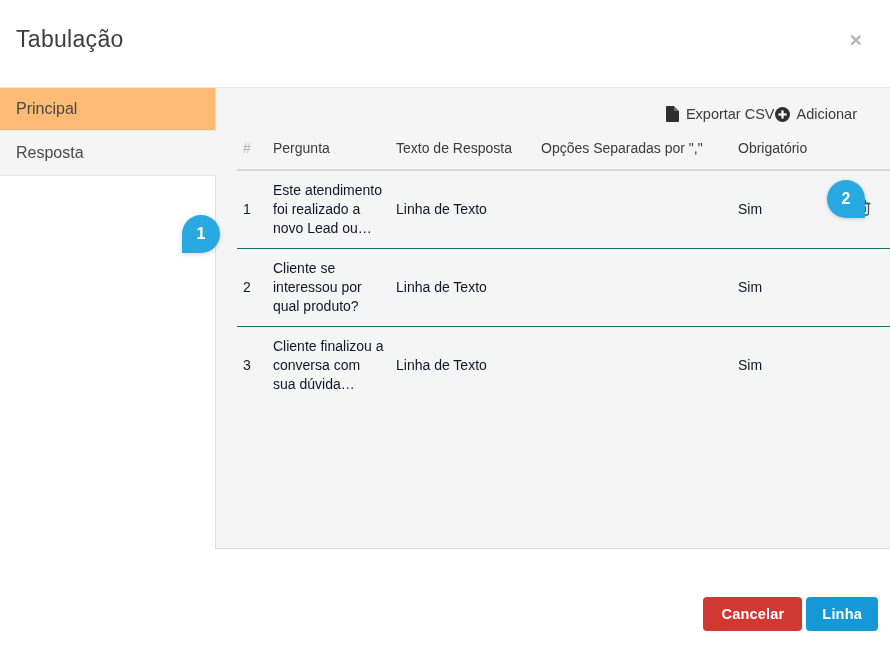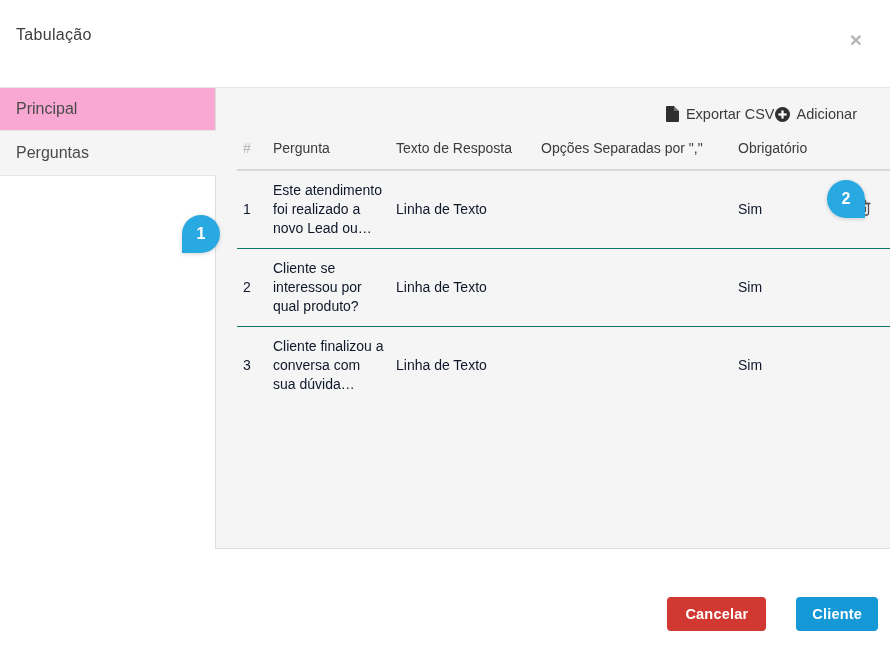--- a/index.html
+++ b/index.html
@@ -17,21 +17,21 @@
   
   .modal-header {
     height: 88px;
     padding: 26px 28px 0 16px;
     border-bottom: 1px solid #e7e7e7;
     display: flex;
     justify-content: space-between;
     align-items: flex-start;
   }
   .modal-title {
-    font-size: 16px;
+    font-size: 23px;
     font-weight: 500;
     color: #3d3d3d;
     letter-spacing: .3px;
   }
   .close-x {
     font-size: 21px;
     color: #b5b5b5;
     line-height: 1;
     cursor: pointer;
     margin-top: 3px;
@@ -51,21 +51,21 @@
   }
   .tab {
     height: 43px;
     padding-left: 16px;
     display: flex;
     align-items: center;
     font-size: 16px;
     color: #4a4a4a;
     border-bottom: 1px solid #e7e7e7;
     cursor: pointer;
-    background: #f9a8d4;
+    background: #fdba74;
   }
   .tab.active {
     background: #f5f5f5;
     height: 45px;
     margin-right: -1px;
   }
 
   .content {
     flex: 1;
     background: #f5f5f5;
@@ -156,21 +156,21 @@
     z-index: 5;
   }
   .badge-1 { left: 182px; top: 215px; border-radius: 50% 50% 50% 0; }
   .badge-2 { left: 827px; top: 180px; border-radius: 50% 50% 0 50%; }
 
   
   .modal-footer {
     display: flex;
     justify-content: flex-end;
     align-items: flex-start;
-    gap: 30px;
+    gap: 4px;
     padding: 48px 12px 0 0;
   }
   .btn {
     border: none;
     border-radius: 4px;
     color: #fff;
     font-family: inherit;
     font-size: 14.5px;
     font-weight: 700;
     padding: 9px 16px;
@@ -187,21 +187,21 @@
 
   <div class="modal-header">
     <div class="modal-title">Tabulação</div>
     <div class="close-x">×</div>
   </div>
 
   <div class="modal-body">
 
     <div class="tab-col">
       <div class="tab">Principal</div>
-      <div class="tab active">Perguntas</div>
+      <div class="tab active">Resposta</div>
     </div>
 
     <div class="content">
 
       <div class="toolbar">
         <button class="tool-btn">
           <span>
             <svg width="13" height="16" viewBox="0 0 13 16">
               <path d="M1 0 h7 l5 5 v10 a1 1 0 0 1 -1 1 h-11 a1 1 0 0 1 -1 -1 v-14 a1 1 0 0 1 1 -1 z M8 0 v5 h5 z" fill="#2f2f2f"></path>
               <path d="M8 0 l5 5 h-5 z" fill="#6e6e6e"></path>
@@ -280,16 +280,16 @@
       </table>
     </div>
 
     <div class="badge badge-1">1</div>
     <div class="badge badge-2">2</div>
 
   </div>
 
   <div class="modal-footer">
     <button class="btn btn-cancel">Cancelar</button>
-    <button class="btn btn-save">Cliente</button>
+    <button class="btn btn-save">Linha</button>
   </div>
 
 </div>
 
 </body></html>

